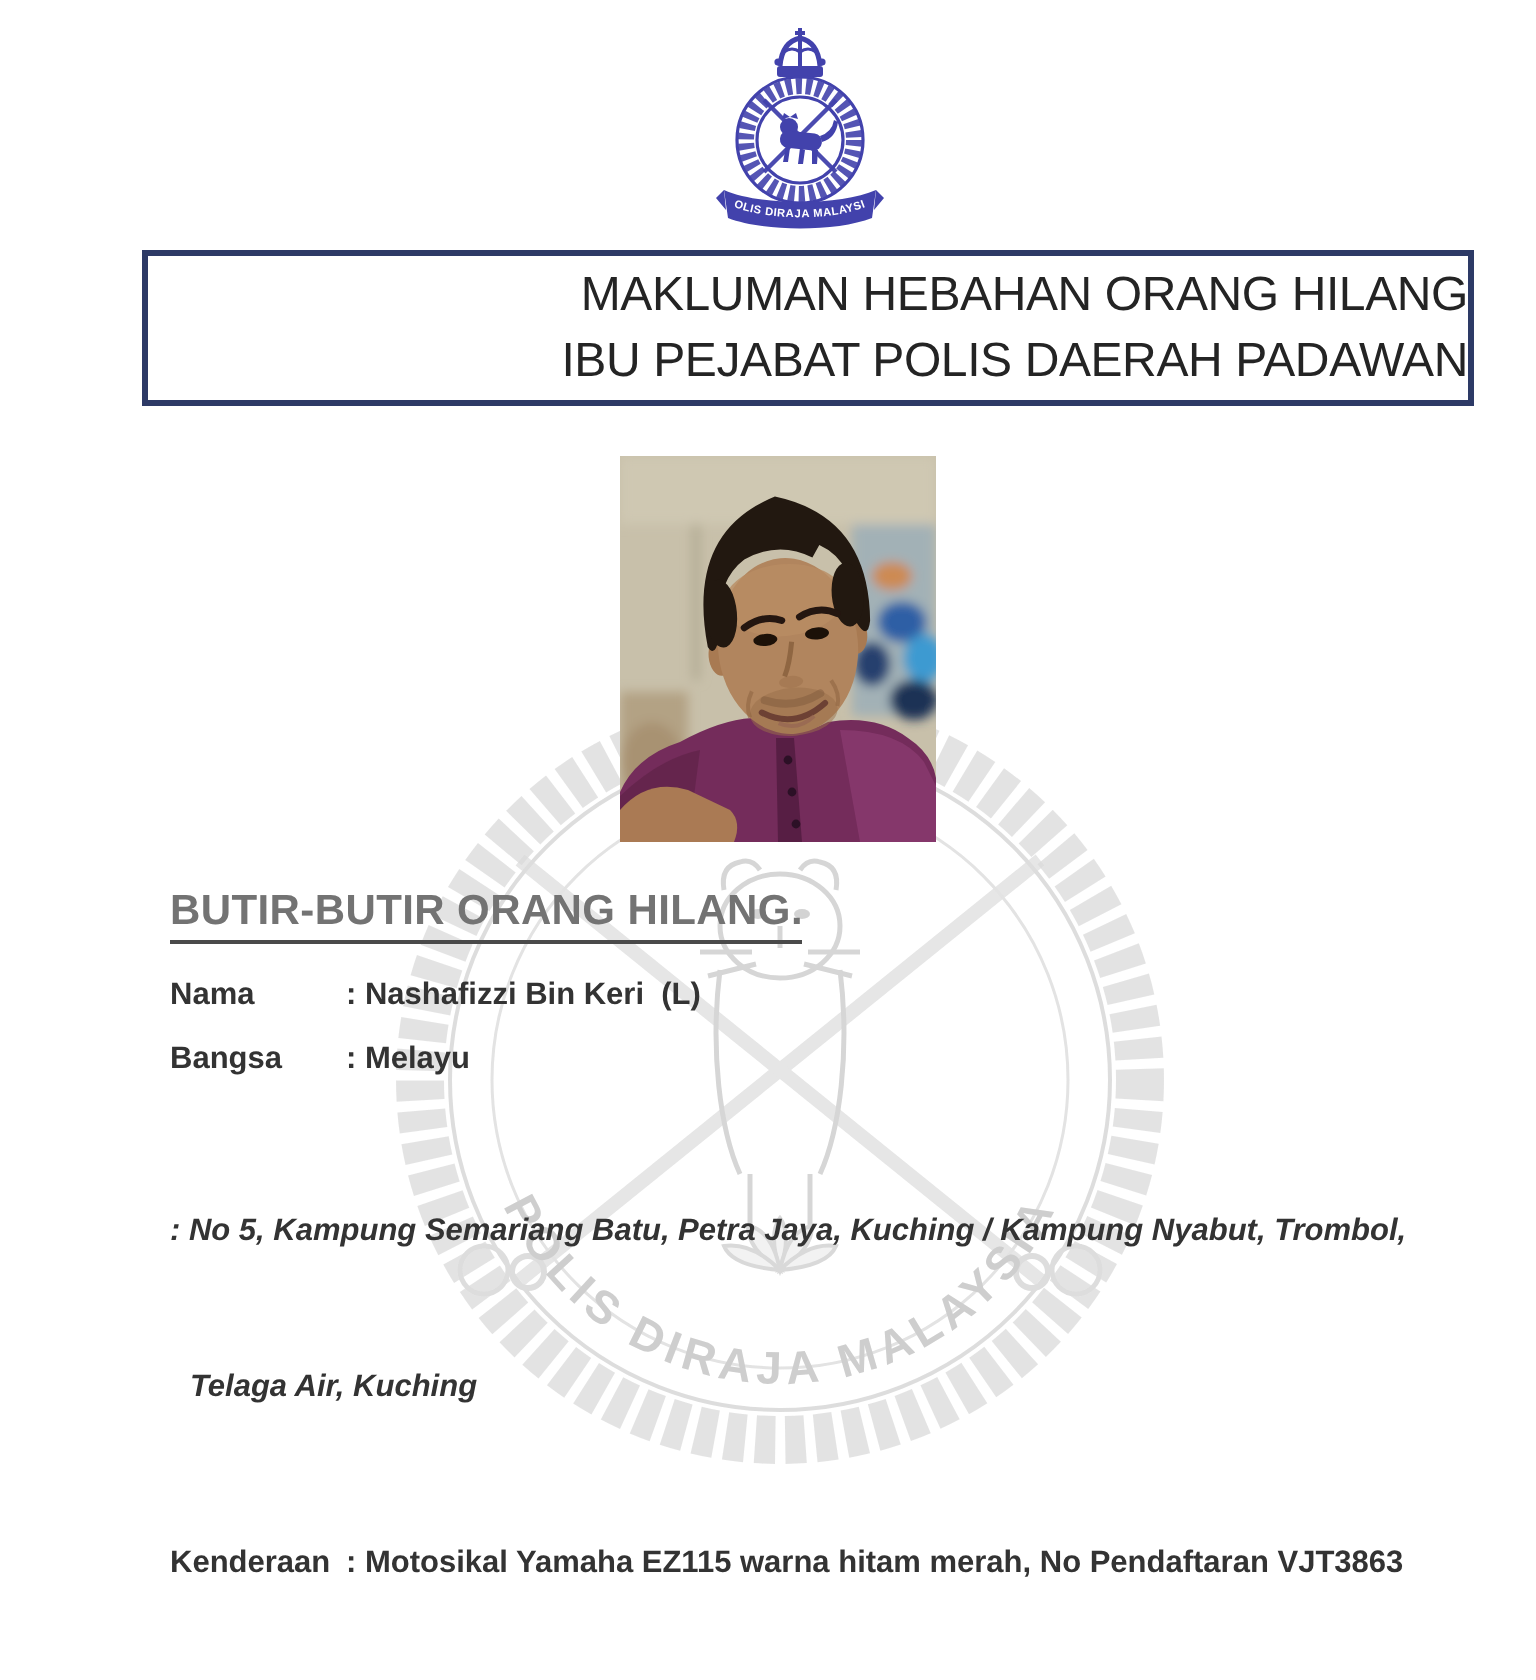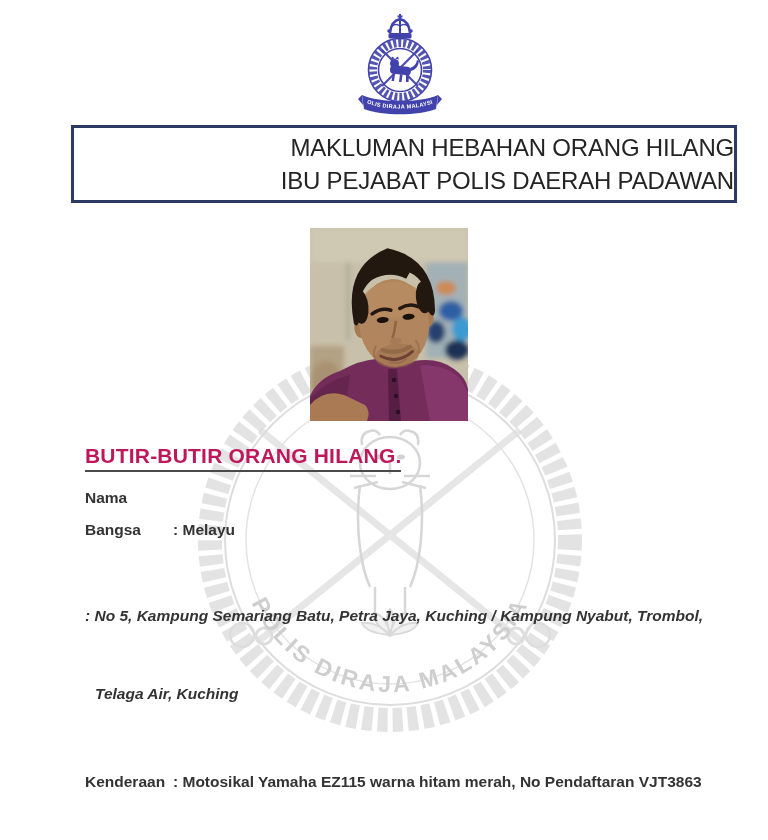--- a/index.html
+++ b/index.html
@@ -18,21 +18,21 @@
 
   
   .watermark{position:absolute;left:180px;top:335px;width:420px;height:410px;z-index:0;opacity:.9;}
 
   
   .photo{position:absolute;left:310px;top:228px;width:158px;height:193px;z-index:2;overflow:hidden;}
   .photo svg{display:block;}
 
   
   .content{position:absolute;left:85px;top:444px;width:648px;z-index:3;color:#333333;}
-  .heading{display:inline-block;font-size:21px;font-weight:700;color:#be185d;
+  .heading{display:inline-block;font-size:21px;font-weight:700;color:#737373;
            border-bottom:2.5px solid #4a4a4a;padding-bottom:2px;margin:0 0 16px 0;letter-spacing:.2px;}
   .row{display:flex;font-size:15.5px;font-weight:700;line-height:19px;margin-bottom:12.5px;color:#333333;gap:16px;}
   .row-label{width:72px;flex:none;white-space:nowrap;}
   .row-value{white-space:pre-wrap;}
   .row-alamat{margin-bottom:13px;}
   .row-alamat .row-value{line-height:26px;font-style:italic;}
   .row-alamat .v2{padding-left:10px;}
 </style>
 </head>
 <body>
@@ -186,20 +186,21 @@
         <path d="M104,114 Q108,121 106,127" stroke="#8f6642" stroke-width="2" fill="none" opacity=".6"></path>
       </g>
     </svg>
   </div>
 
   <div class="content">
     <h2 class="heading">BUTIR-BUTIR ORANG HILANG.</h2>
 
     <div class="row">
       <div class="row-label">Nama</div>
+      <div class="row-value">: Nashafizzi Bin Keri  (L)</div>
     </div>
     <div class="row">
       <div class="row-label">Bangsa</div>
       <div class="row-value">: Melayu</div>
     </div>
     <div class="row row-alamat">
       <div class="row-value">
         <div>: No 5, Kampung Semariang Batu, Petra Jaya, Kuching / Kampung Nyabut, Trombol,</div>
         <div class="v2">Telaga Air, Kuching</div>
       </div>

